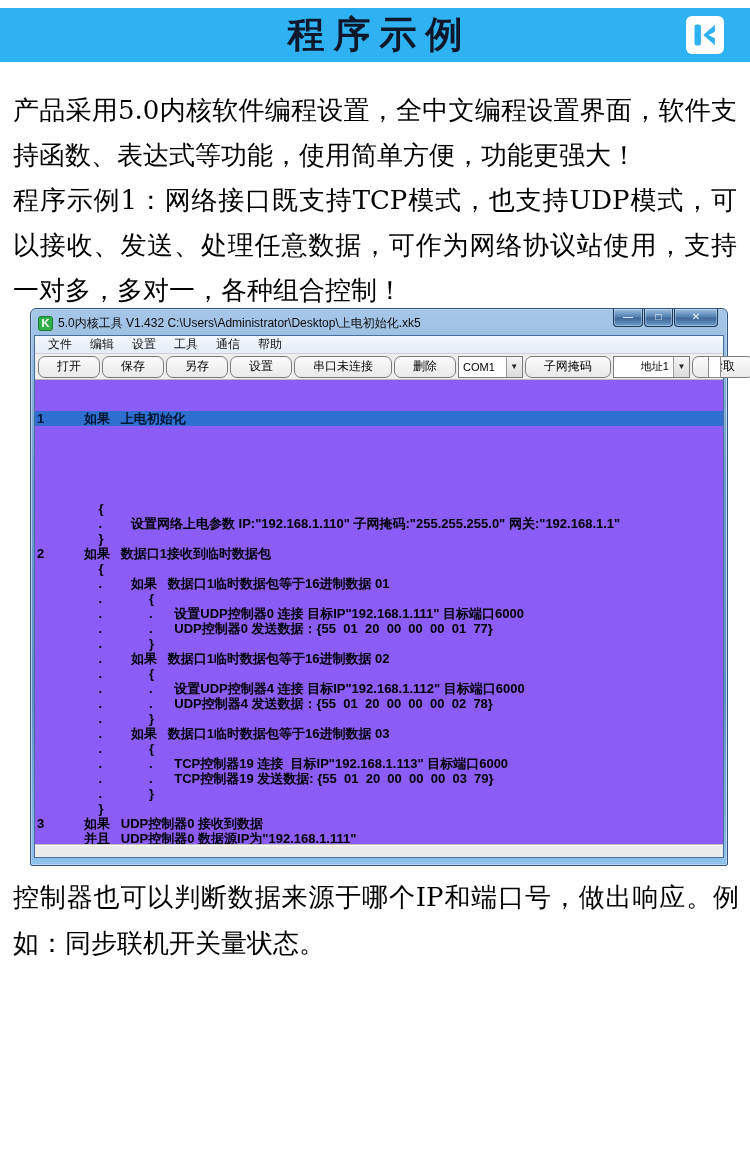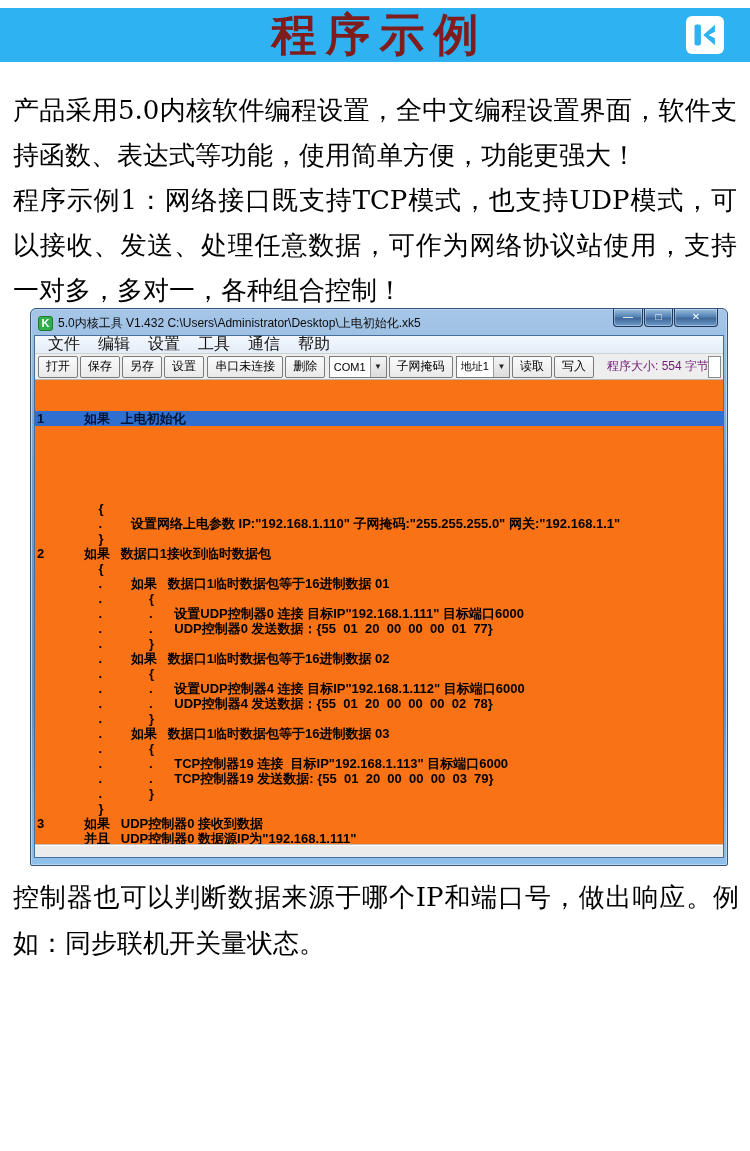--- a/index.html
+++ b/index.html
@@ -1,22 +1,22 @@
 <!DOCTYPE html>
 <html><head>
 <meta charset="utf-8">
 <style>
   html,body{margin:0;padding:0;background:#ffffff;}
   body{width:750px;height:1151px;position:relative;font-family:"Liberation Sans",sans-serif;overflow:hidden;}
 
   
   .banner{position:absolute;left:0;top:8px;width:750px;height:54px;background:#2eb2f2;
           display:flex;align-items:center;justify-content:center;}
-  .banner-title{color:#7f1d1d;font-family:"DejaVu Serif","Liberation Serif",serif;
-                font-size:45px;font-weight:700;letter-spacing:9px;text-indent:9px;}
+  .banner-title{color:#0f172a;font-family:"DejaVu Serif","Liberation Serif",serif;
+                font-size:37px;font-weight:700;letter-spacing:9px;text-indent:9px;}
   .banner-logo{position:absolute;right:26px;top:8px;width:38px;height:38px;background:#ffffff;
                border-radius:6px;display:flex;align-items:center;justify-content:center;}
   .banner-logo svg{width:28px;height:28px;fill:#2eb2f2;}
 
   
   .intro{position:absolute;left:13px;top:88px;width:724px;font-family:"DejaVu Serif","Liberation Serif",serif;
          font-size:26px;line-height:45px;color:#000;text-align:justify;}
   .intro p{margin:0;}
   .notes{position:absolute;left:13px;top:874px;width:726px;font-family:"DejaVu Serif","Liberation Serif",serif;
          font-size:26px;line-height:46px;color:#000;text-align:justify;}
@@ -36,39 +36,39 @@
   .win-btn{height:17px;border:1px solid #1e3a5c;border-top:none;border-radius:0 0 4px 4px;
            background:linear-gradient(#9dbfe2,#5482b4 45%,#40699a 55%,#6d9bcb);
            color:#ffffff;font-size:10px;line-height:16px;text-align:center;margin-left:1px;
            box-shadow:0 0 0 1px rgba(255,255,255,.35) inset;}
   .win-btn.min{width:28px;} .win-btn.max{width:27px;} .win-btn.close{width:42px;}
 
   .win-body{background:#f0f0f0;border:1px solid #45709e;height:523px;box-sizing:border-box;
             display:flex;flex-direction:column;}
   .menubar{height:17px;background:linear-gradient(#f4f8fd,#e3ecf7);display:flex;align-items:center;
            padding:0 4px;border-bottom:1px solid #d2d2d2;flex:0 0 auto;}
-  .menu-item{font-size:16px;color:#111;padding:0 9px;}
+  .menu-item{font-size:12px;color:#111;padding:0 9px;}
   .toolbar{height:25px;background:#eeeeee;display:flex;align-items:center;padding:0 2px;
            border-bottom:1px solid #b9b9b9;flex:0 0 auto;position:relative;}
   .tb-btn{height:20px;background:linear-gradient(#fbfbfb,#e9e9e9);border:1px solid #7b7b7b;
-          border-radius:2px;font-size:12px;color:#000;display:flex;align-items:center;
-          justify-content:center;padding:0 7px;margin:0 1px;white-space:nowrap;}
+          border-radius:7px;font-size:12px;color:#000;display:flex;align-items:center;
+          justify-content:center;padding:0 18px;margin:0 1px;white-space:nowrap;}
   .tb-sep{width:6px;height:100%;}
   .combo{height:20px;background:#ffffff;border:1px solid #7b7b7b;display:flex;align-items:center;
          margin:0 1px;font-size:11px;}
   .combo .val{padding:0 4px;flex:1;white-space:nowrap;}
   .combo .arrow{width:15px;height:100%;background:linear-gradient(#f4f4f4,#dcdcdc);
                 border-left:1px solid #9a9a9a;display:flex;align-items:center;justify-content:center;
                 font-size:8px;color:#222;}
-  .combo.com{width:72px;} .combo.addr{width:76px;}
+  .combo.com{width:72px;gap:7px;} .combo.addr{width:76px;padding-left:23px;}
   .tb-size{font-size:12px;color:#701a75;padding:0 12px;white-space:nowrap;}
   .tb-endbox{position:absolute;right:2px;top:2px;width:11px;height:20px;background:#ffffff;
              border:1px solid #8a8a8a;}
 
-  .code{flex:1;background:#f97316;overflow:hidden;font-family:"Liberation Sans",sans-serif;
+  .code{flex:1;background:#8b5cf6;overflow:hidden;font-family:"Liberation Sans",sans-serif;
         font-size:13px;line-height:15px;font-weight:700;color:#000;padding:1px 0 0 2px;
         white-space:pre;}
   .code-line{height:15px;white-space:pre;}
   .code-line.selected{background:#2e6fd0;color:#001433;margin-left:-2px;padding-left:2px;}
 
   .statusbar{flex:0 0 auto;height:12px;background:#ececec;border-top:1px solid #c0c0c0;
              box-shadow:0 1px 0 #ffffff inset;}
 </style>
 </head>
 <body>

